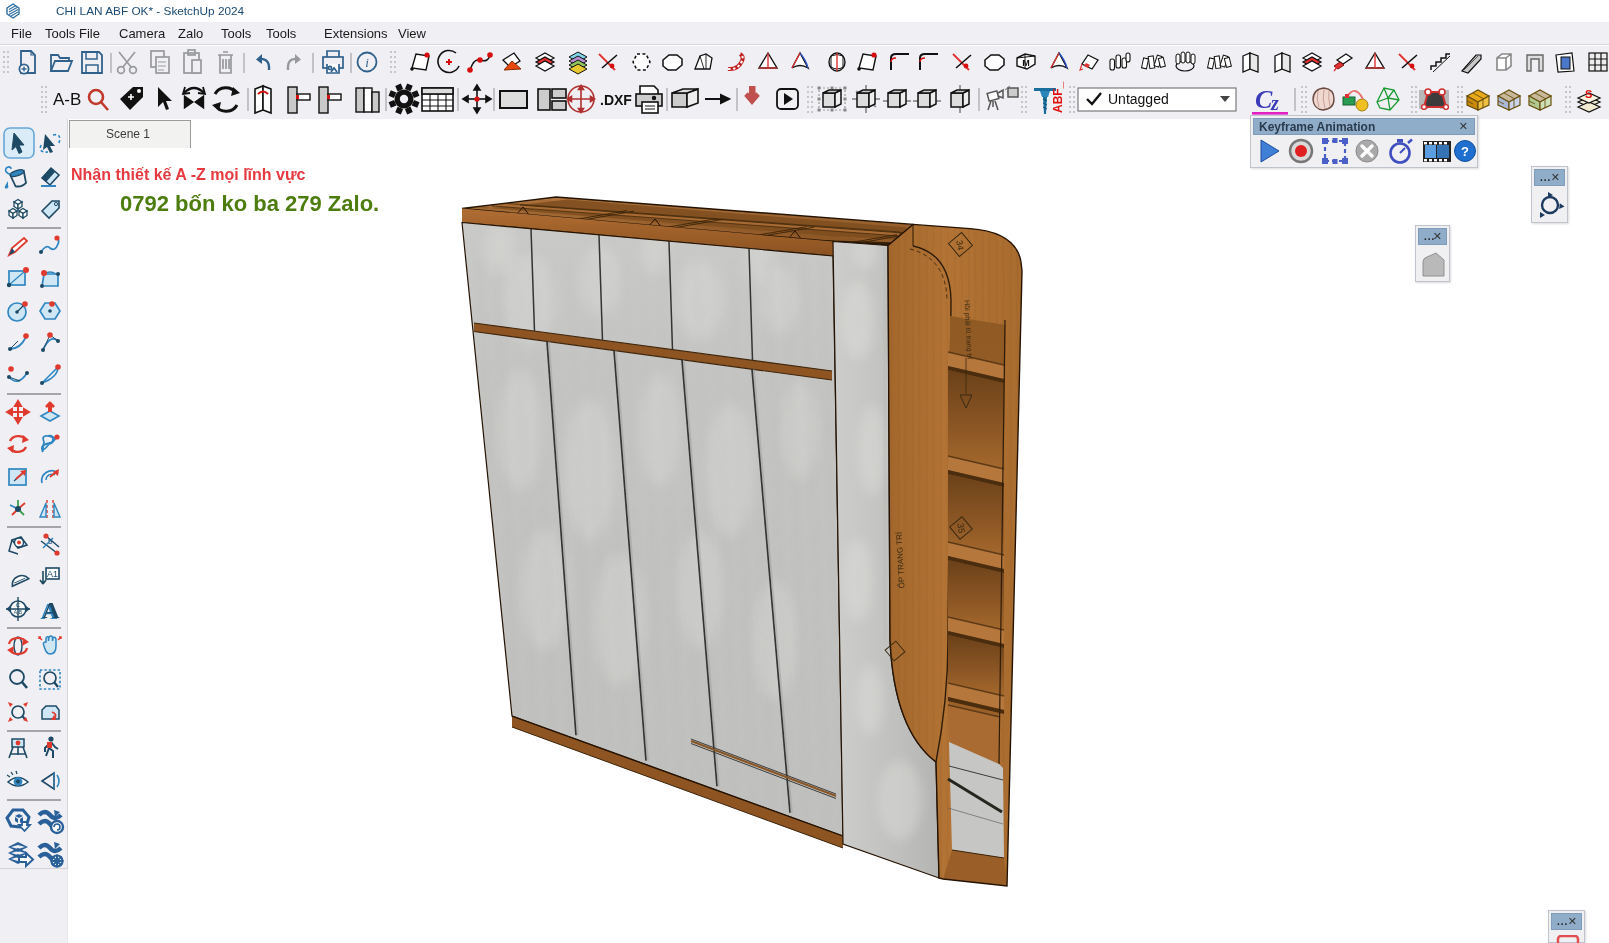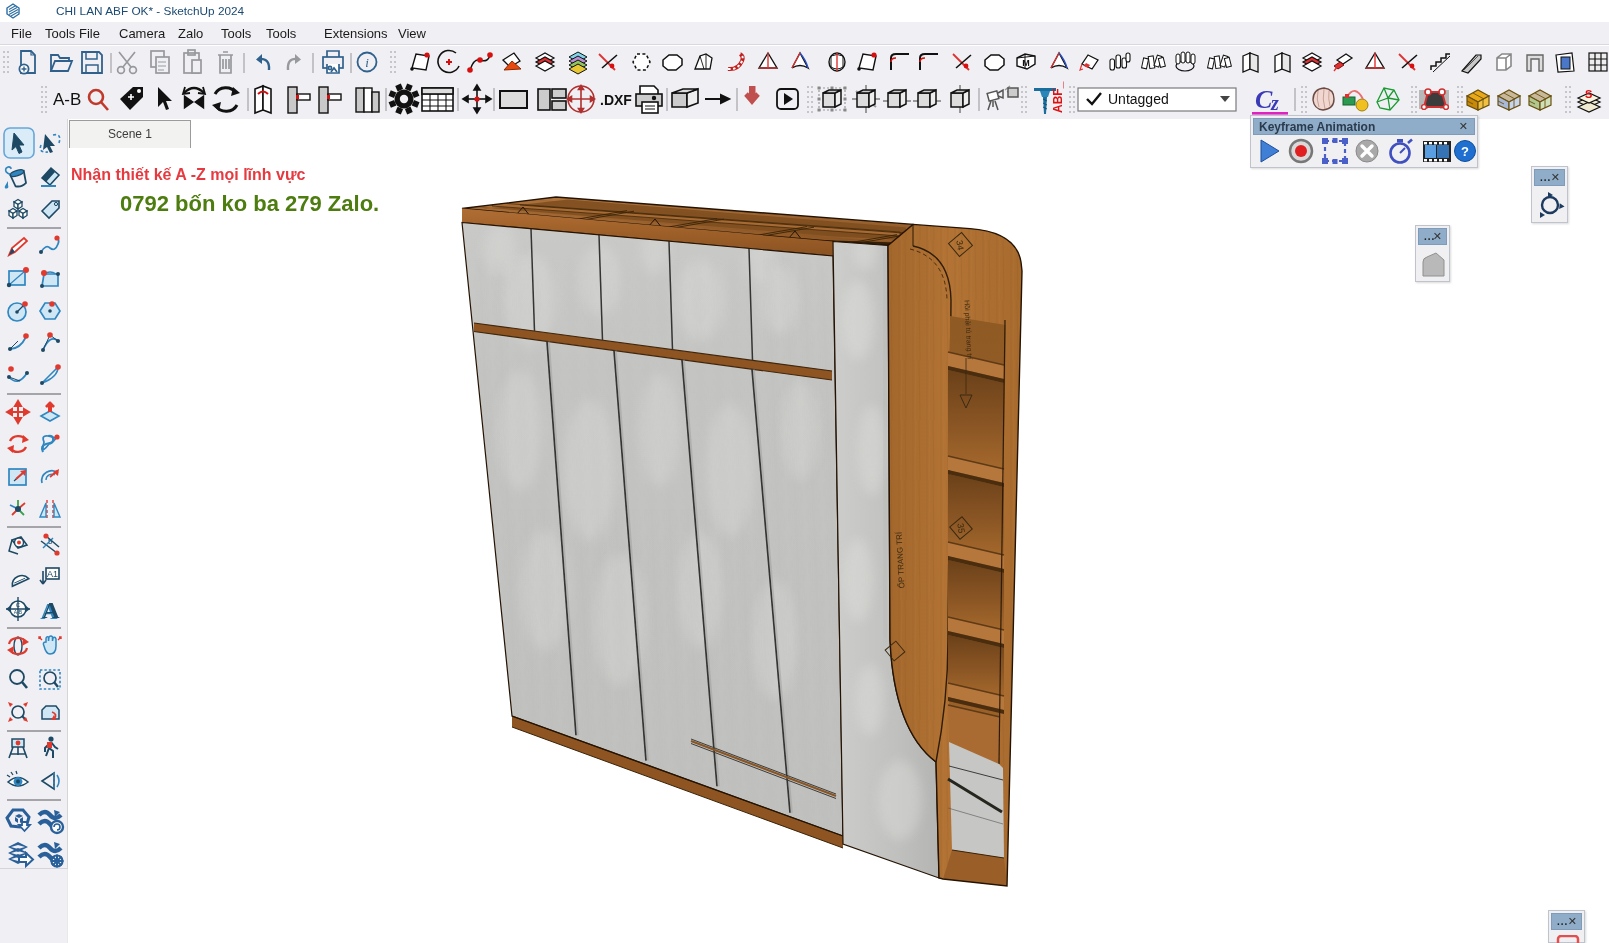--- a/index.html
+++ b/index.html
@@ -8,21 +8,21 @@
 .abs{position:absolute;}
 #titlebar{left:0;top:0;width:1609px;height:22px;background:#fff;}
 #titletext{left:24px;top:4px;font-size:11.8px;color:#1b4a72;margin-left:32px;}
 #menubar{left:0;top:22px;width:1609px;height:23px;background:#f0f0f4;border-bottom:1px solid #d9d9dd;}
 .menu{position:absolute;top:4px;font-size:13px;color:#1a1a1a;}
 #tb1{left:0;top:46px;width:1609px;height:34px;background:#f0f0f4;}
 #tb2{left:0;top:80px;width:1609px;height:39px;background:#f0f0f4;}
 #lefttb{left:0;top:119px;width:68px;height:750px;background:#f0f0f4;border-right:1px solid #d5d5d9;border-bottom:1px solid #d5d5d9;}
 #leftbelow{left:0;top:869px;width:68px;height:74px;background:#f0f0f4;border-right:1px solid #e8e8ec;}
 #viewport{left:69px;top:119px;width:1540px;height:824px;background:#fff;}
-#scenetab{left:69px;top:120px;width:122px;height:28px;background:#f2f2f1;border:1px solid #9b9b9b;border-bottom:none;font-size:12px;color:#3c3c3c;text-align:center;line-height:26px;}
+#scenetab{left:69px;top:120px;width:122px;height:28px;background:#f2f2f1;border:1px solid #9b9b9b;border-bottom:none;font-size:12px;color:#3c3c3c;line-height:26px;padding-left:36px;}
 #redline1{left:71px;top:166px;font-size:16px;font-weight:bold;color:#e63a40;letter-spacing:0px;}
 #redline2{left:120px;top:191px;font-size:22px;font-weight:bold;color:#4d7c0f;}
 .panel{position:absolute;background:#f0f0f2;border:1px solid #bfc3cc;box-shadow:1px 1px 2px rgba(0,0,0,0.15);}
 .ptitle{position:absolute;left:2px;top:2px;right:2px;height:17px;background:#8fadc8;border:1px solid #7e9cb9;}
 .ptitle .dots{position:absolute;left:5px;bottom:2px;font-size:10px;font-weight:bold;color:#222;letter-spacing:1px;}
 .ptitle .px{position:absolute;right:4px;top:1px;font-size:11px;color:#333;}
 #kf{left:1250px;top:115px;width:228px;height:53px;}
 #kf .ktitle{position:absolute;left:2px;top:2px;width:222px;height:17px;background:#8fadc8;border:1px solid #7e9cb9;}
 #kf .ktext{position:absolute;left:5px;top:1px;font-size:12px;font-weight:bold;color:#2b3b4e;}
 #kf .kx{position:absolute;right:6px;top:1px;font-size:11px;color:#333;}

